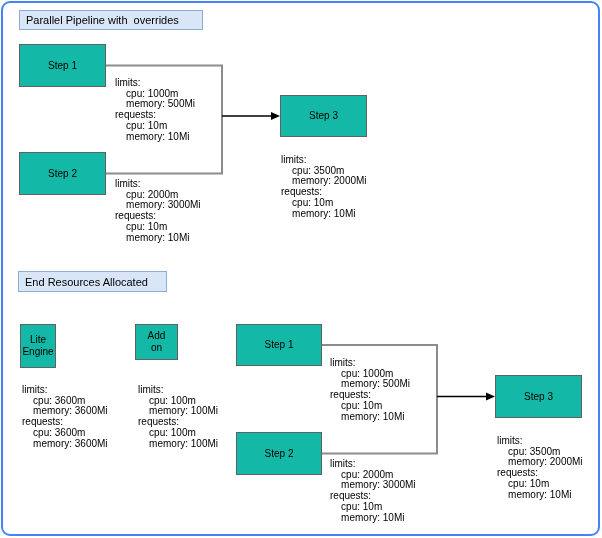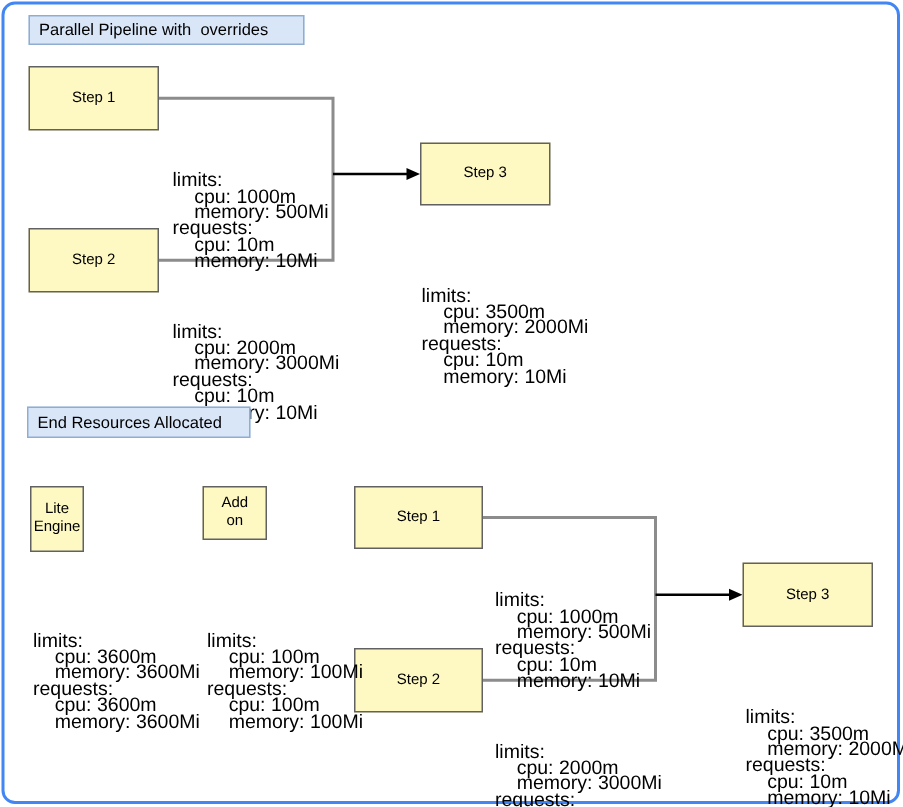--- a/index.html
+++ b/index.html
@@ -26,37 +26,36 @@
     box-sizing: border-box;
     font-weight: normal;
     font-size: 11px;
     display: flex;
     align-items: center;
     padding-left: 6px;
     white-space: pre;
   }
   .node {
     position: absolute;
-    background: #fef9c3;
+    background: #14b8a6;
     border: 1px solid #616161;
     box-sizing: border-box;
     display: flex;
     align-items: center;
     justify-content: center;
     text-align: center;
     font-size: 10px;
     line-height: 12px;
     padding: 17px;
   }
   .res {
     position: absolute;
-    font-size: 13px;
+    font-size: 10px;
     line-height: 10.7px;
     white-space: pre;
-    margin-top: 37px;
   }
   svg.connector-layer {
     position: absolute;
     left: 0; top: 0;
   }
 </style>
 </head>
 <body>
 
 <div class="frame"></div>

